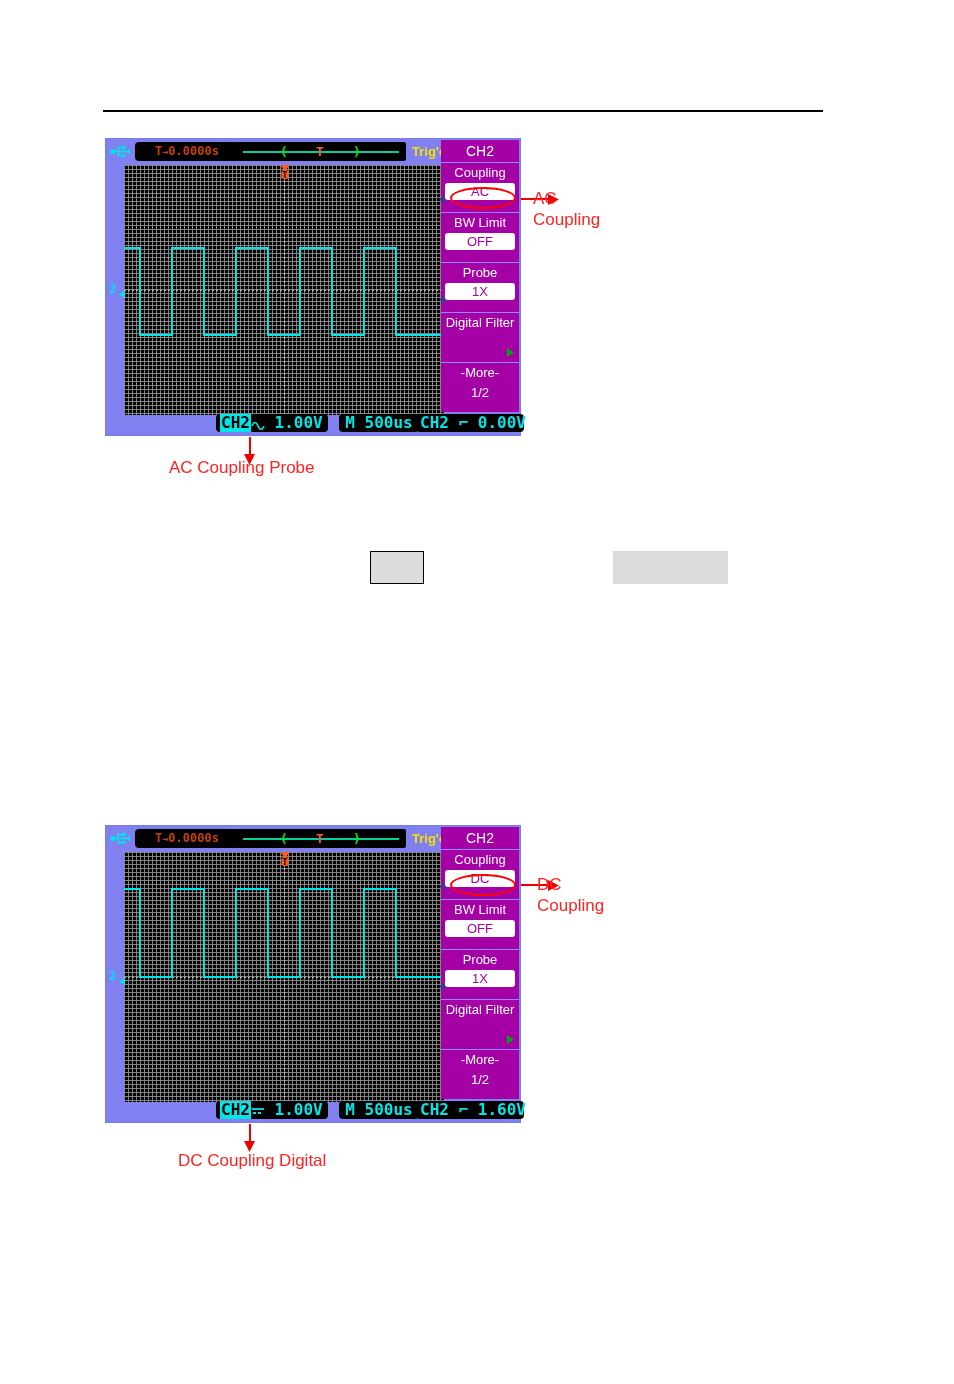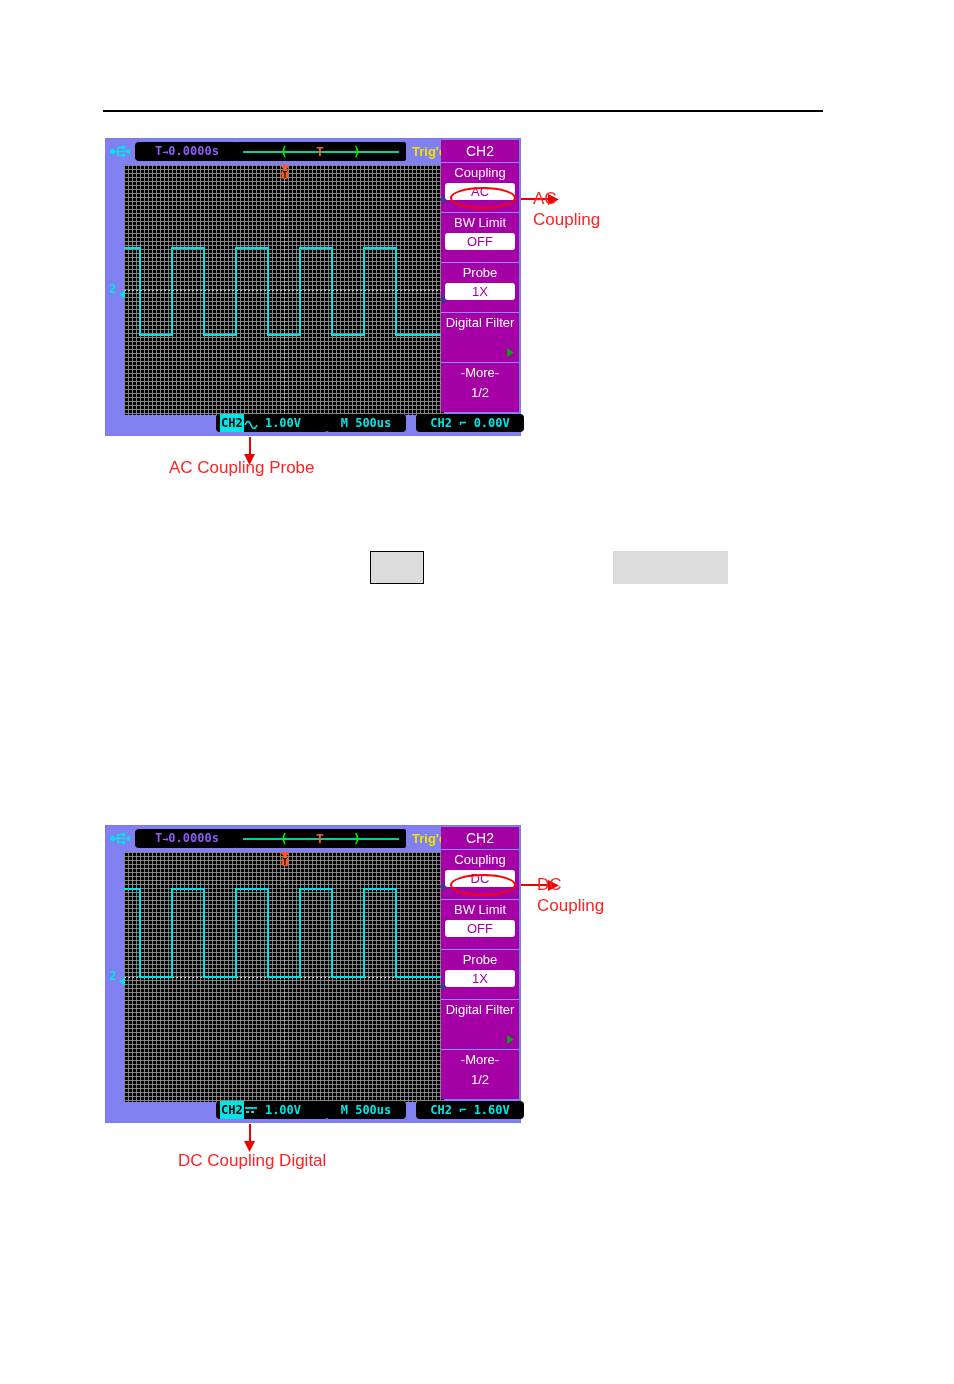--- a/index.html
+++ b/index.html
@@ -48,21 +48,21 @@
     position: absolute;
     left: 4px; top: 5px;
     width: 22px; height: 15px;
   }
   .trig-pos-box {
     position: absolute;
     left: 29px; top: 3px;
     width: 104px; height: 19px;
     background: #000000;
     border-radius: 4px;
-    color: #8b5cf6;
+    color: #c2410c;
     font-family: "DejaVu Sans Mono", monospace;
     font-size: 12px;
     font-weight: bold;
     line-height: 19px;
     text-align: center;
     letter-spacing: 0px;
     white-space: nowrap;
     overflow: hidden;
   }
   .memory-bar {
@@ -257,29 +257,29 @@
     width: 400px;
     height: 18px;
   }
   .st-box {
     position: absolute;
     height: 18px;
     background: #000000;
     border-radius: 4px;
     color: #00e5e5;
     font-family: "DejaVu Sans Mono", monospace;
-    font-size: 12px;
+    font-size: 16px;
     font-weight: bold;
     line-height: 18px;
     white-space: nowrap;
     padding: 0 4px;
     box-sizing: border-box;
   }
   .st-ch { left: 92px; width: 112px; text-align: left; }
-  .st-tb { left: 202px; width: 80px; text-align: center; }
+  .st-tb { left: 215px; width: 80px; text-align: center; }
   .st-tr { left: 292px; width: 108px; text-align: center; }
   .ch-tag {
     display: inline-block;
     background: #00e5e5;
     color: #000000;
     padding: 0 1px;
     font-weight: bold;
   }
   .coupling-glyph {
     display: inline-block;

